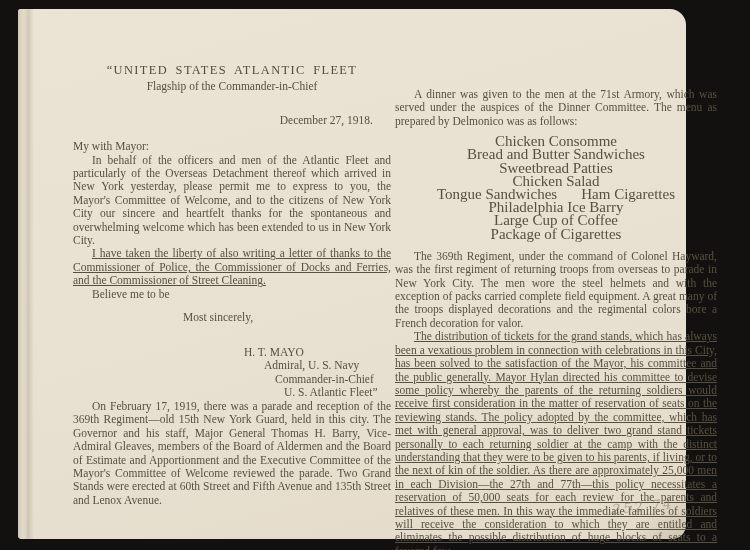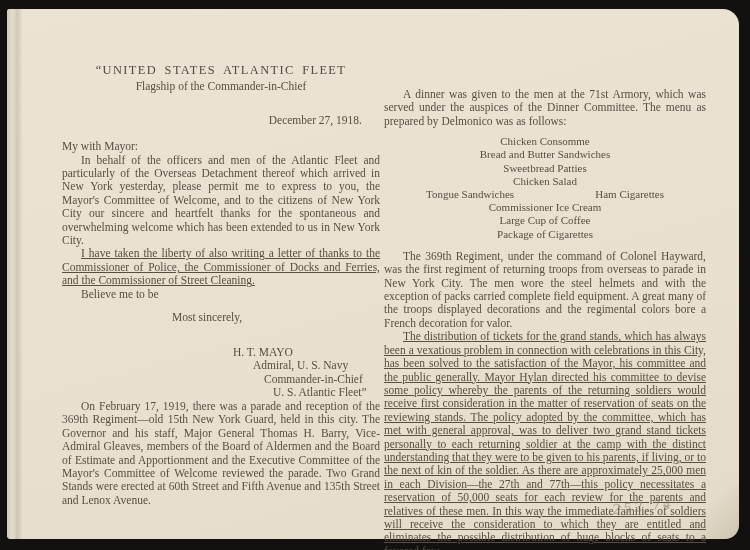--- a/index.html
+++ b/index.html
@@ -5,22 +5,22 @@
   html, body { margin: 0; padding: 0; }
   body {
     width: 750px; height: 550px;
     background: #131110;
     overflow: hidden;
     font-family: "Liberation Serif", serif;
   }
   .photo { position: relative; width: 750px; height: 550px; background: #131110; }
 
   .page {
-    position: absolute; left: 7px; top: 9px;
-    width: 732px; height: 530px;
+    position: absolute; left: 18px; top: 9px;
+    width: 668px; height: 530px;
     background: linear-gradient(165deg, #ebe3d4 0%, #e8e0d1 55%, #e4dbca 100%);
     border-radius: 3px 16px 14px 4px;
     color: #575041;
   }
   
   .page-edge {
     position: absolute; left: 0; top: 0; bottom: 0; width: 16px;
     background: linear-gradient(90deg,
       #d2c9b7 0px, #e3dbca 5px, #ddd4c2 8px,
       rgba(90,78,60,0.18) 10px, rgba(90,78,60,0.0) 16px);
@@ -54,21 +54,21 @@
   .sincerely   { margin-left: 110px; margin-top: 10px; }
 
   .sig { margin-top: 21px; }
   .sig div { line-height: 13.6px; }
   .sig-name { margin-left: 171px; }
   .sig-t1   { margin-left: 191px; }
   .sig-t2   { margin-left: 202px; }
   .sig-t3   { margin-left: 211px; }
   .footer-para { margin-top: 15px; }
 
-  .menu { margin: 7px 0 9px 0; font-size: 11px; font-family: Liberation Serif, serif; }
+  .menu { margin: 7px 0 9px 0; font-size: 15px; font-family: Liberation Serif, serif; }
   .menu-row { text-align: center; line-height: 13.2px; }
   .menu-row.pair   { display: flex; justify-content: space-between; padding: 0 42px; align-items: flex-end; }
   .menu-row.triple { display: flex; justify-content: space-between; padding: 0 62px; }
 
   .handwritten {
     position: absolute; left: 612px; top: 498px;
     transform: rotate(-6deg);
     color: rgba(125,114,96,0.55);
     font-size: 13.5px; font-style: italic; letter-spacing: 2.5px;
     font-family: "DejaVu Serif", serif;
@@ -105,21 +105,21 @@
 
       <div class="menu">
         <div class="menu-row">Chicken Consomme</div>
         <div class="menu-row">Bread and Butter Sandwiches</div>
         <div class="menu-row">Sweetbread Patties</div>
         <div class="menu-row">Chicken Salad</div>
         <div class="menu-row pair">
           <span>Tongue Sandwiches</span>
           <span>Ham Cigarettes</span>
         </div>
-        <div class="menu-row">Commissioner Ice Cream</div>
+        <div class="menu-row">Philadelphia Ice Barry</div>
         <div class="menu-row">Large Cup of Coffee</div>
         <div class="menu-row">Package of Cigarettes</div>
       </div>
 
       <p class="para">The 369th Regiment, under the command of Colonel Hayward, was the first regiment of returning troops from overseas to parade in New York City.  The men wore the steel helmets and with the exception of packs carried complete field equipment.  A great many of the troops displayed decorations and the regimental colors bore a French decoration for valor.</p>
       <p class="para p-next">The distribution of tickets for the grand stands, which has always been a vexatious problem in connection with celebrations in this City, has been solved to the satisfaction of the Mayor, his committee and the public generally.  Mayor Hylan directed his committee to devise some policy whereby the parents of the returning soldiers would receive first consideration in the matter of reservation of seats on the reviewing stands.  The policy adopted by the committee, which has met with general approval, was to deliver two grand stand tickets personally to each returning soldier at the camp with the distinct understanding that they were to be given to his parents, if living, or to the next of kin of the soldier.  As there are approximately 25,000 men in each Division—the 27th and 77th—this policy necessitates a reservation of 50,000 seats for each review for the parents and relatives of these men.  In this way the immediate families of soldiers will receive the consideration to which they are entitled and eliminates the possible distribution of huge blocks of seats to a favored few,</p>
     </div>
   </div>
 
   <div class="handwritten">252.74</div>

